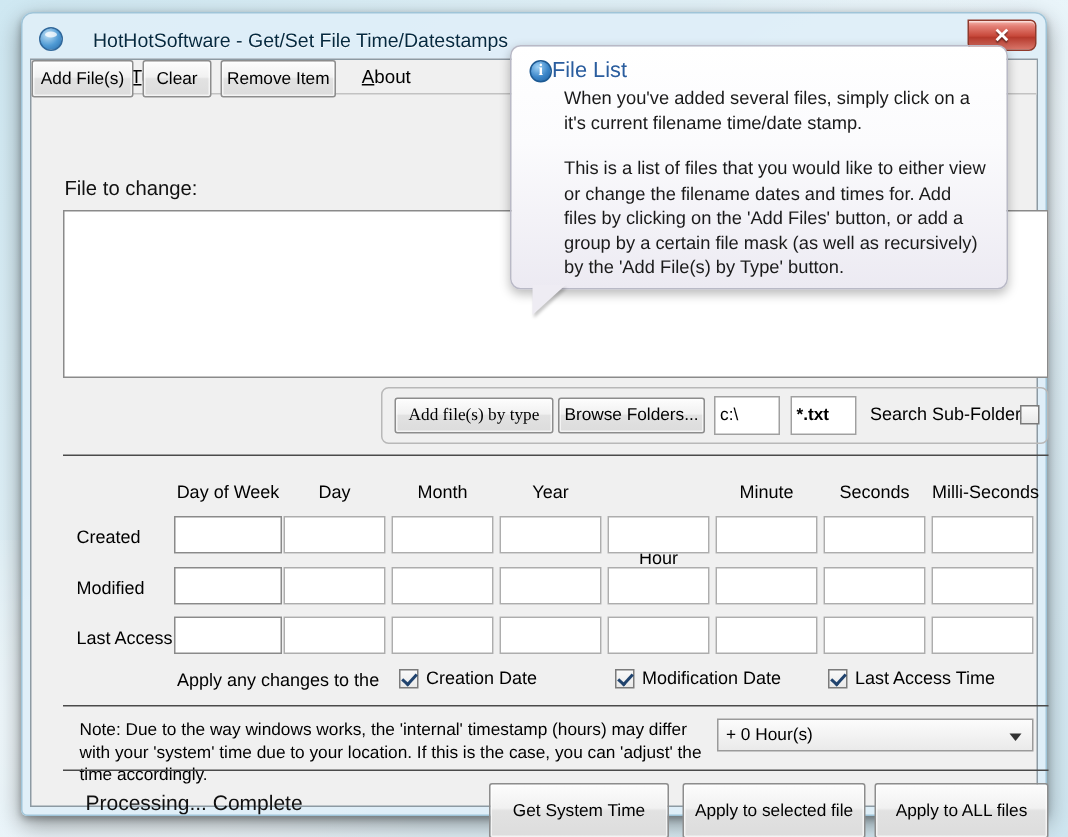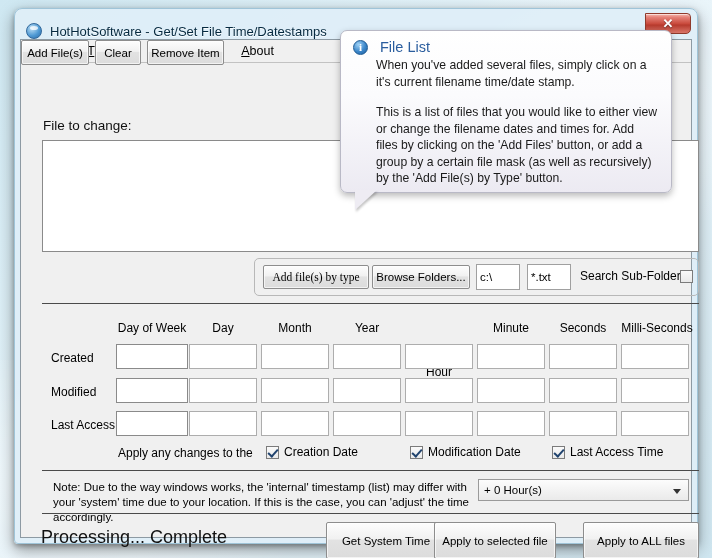--- a/index.html
+++ b/index.html
@@ -41,22 +41,23 @@
     background: rgba(222,238,247,0.92);
     border: 1px solid #9fc4d8;
     box-shadow: 0 6px 16px rgba(0,0,0,.40), 0 2px 5px rgba(0,0,0,.28);
     box-sizing: border-box;
     padding: 4px 5px 5px 5px;
   }
   .titlebar {
     height: 26px;
     position: relative;
     display: flex;
-    align-items: flex-end;
+    align-items: center;
     padding-left: 6px;
+    gap: 12px;
   }
   .app-icon {
     width: 16px; height: 16px;
     border-radius: 50%;
     background: radial-gradient(circle at 35% 30%, #bfe0f5 0%, #4f9ad4 55%, #2a6ba8 100%);
     border: 1px solid #31689b;
     box-sizing: border-box;
     position: relative;
     flex: 0 0 auto;
   }
@@ -175,21 +176,21 @@
     border: 1px solid #a0a0a0;
     box-sizing: border-box;
     font-family: "Liberation Sans", sans-serif;
     font-size: 11.5px;
     color: #000;
     padding: 0 3px;
     height: 26px;
     line-height: 24px;
   }
   #input-path { left:455px; top:224px; width:44px; }
-  #input-mask { left:506px; top:224px; width:44px; }
+  #input-mask { left:506px; top:224px; width:44px;font-weight:bold; }
 
   .sub-label {
     position: absolute;
     left: 559px; top: 229px;
     font-size: 12px;
     color: #000;
     white-space: nowrap;
   }
   .chk {
     width: 13px; height: 13px;
@@ -280,26 +281,26 @@
   .combo .arrow {
     position: absolute;
     right: 7px; top: 9px;
     width: 0; height: 0;
     border-left: 4px solid transparent;
     border-right: 4px solid transparent;
     border-top: 5px solid #333;
   }
   .status {
     position: absolute;
-    left: 20px; top: 487px;
-    font-size: 18px;
+    left: 36px; top: 487px;
+    font-size: 14px;
     color: #111;
   }
   #btn-get-system-time { position:absolute; left:305px; top:482px; width:120px; height:37px; font-size:11.5px; }
-  #btn-apply-selected  { position:absolute; left:413px; top:482px; width:122px; height:37px; font-size:11.5px; }
+  #btn-apply-selected  { position:absolute; left:434px; top:482px; width:122px; height:37px; font-size:11.5px; }
   #btn-apply-all       { position:absolute; left:562px; top:482px; width:116px; height:37px; font-size:11.5px; }
 
   
   .callout {
     position: absolute;
     left: 340px; top: 30px;
     width: 332px; height: 163px;
     background: linear-gradient(180deg, #ffffff 0%, #fbfbfd 40%, #eceaf2 100%);
     border: 1px solid #b9b9c6;
     border-radius: 7px;
@@ -336,21 +337,21 @@
     position: absolute;
     left: 0; right: 0; top: -1px;
     text-align: center;
     color: #fff;
     font-family: "Liberation Serif", serif;
     font-weight: bold;
     font-size: 11px;
     line-height: 14px;
   }
   .callout-title {
-    margin-left: 12px;
+    margin-left: 0;
     font-size: 14.5px;
     color: #2a5d9e;
   }
   .callout-body {
     padding: 2px 12px 0 35px;
     font-size: 12.2px;
     color: #1a1a1a;
     line-height: 16.5px;
   }
   .callout-body p { margin: 0; }
@@ -445,21 +446,21 @@
     </div>
     <div class="cb-group" id="cbg-modification">
       <span class="chk checked"></span><span>Modification Date</span>
     </div>
     <div class="cb-group" id="cbg-lastaccess">
       <span class="chk checked"></span><span>Last Access Time</span>
     </div>
 
     <div class="hr" id="hr2"></div>
 
-    <div class="note">Note: Due to the way windows works, the 'internal' timestamp (list) may differ with your 'system' time due to your location. If this is the case, you can 'adjust' the time accordingly.</div>
+    <div class="note">Note: Due to the way windows works, the 'internal' timestamp (hours) may differ with your 'system' time due to your location. If this is the case, you can 'adjust' the time accordingly.</div>
     <div class="combo">
       <span>+ 0 Hour(s)</span>
       <span class="arrow"></span>
     </div>
 
     <div class="hr" id="hr3"></div>
 
     <div class="status">Processing... Complete</div>
     <button class="btn" id="btn-get-system-time">Get System Time</button>
     <button class="btn" id="btn-apply-selected">Apply to selected file</button>

